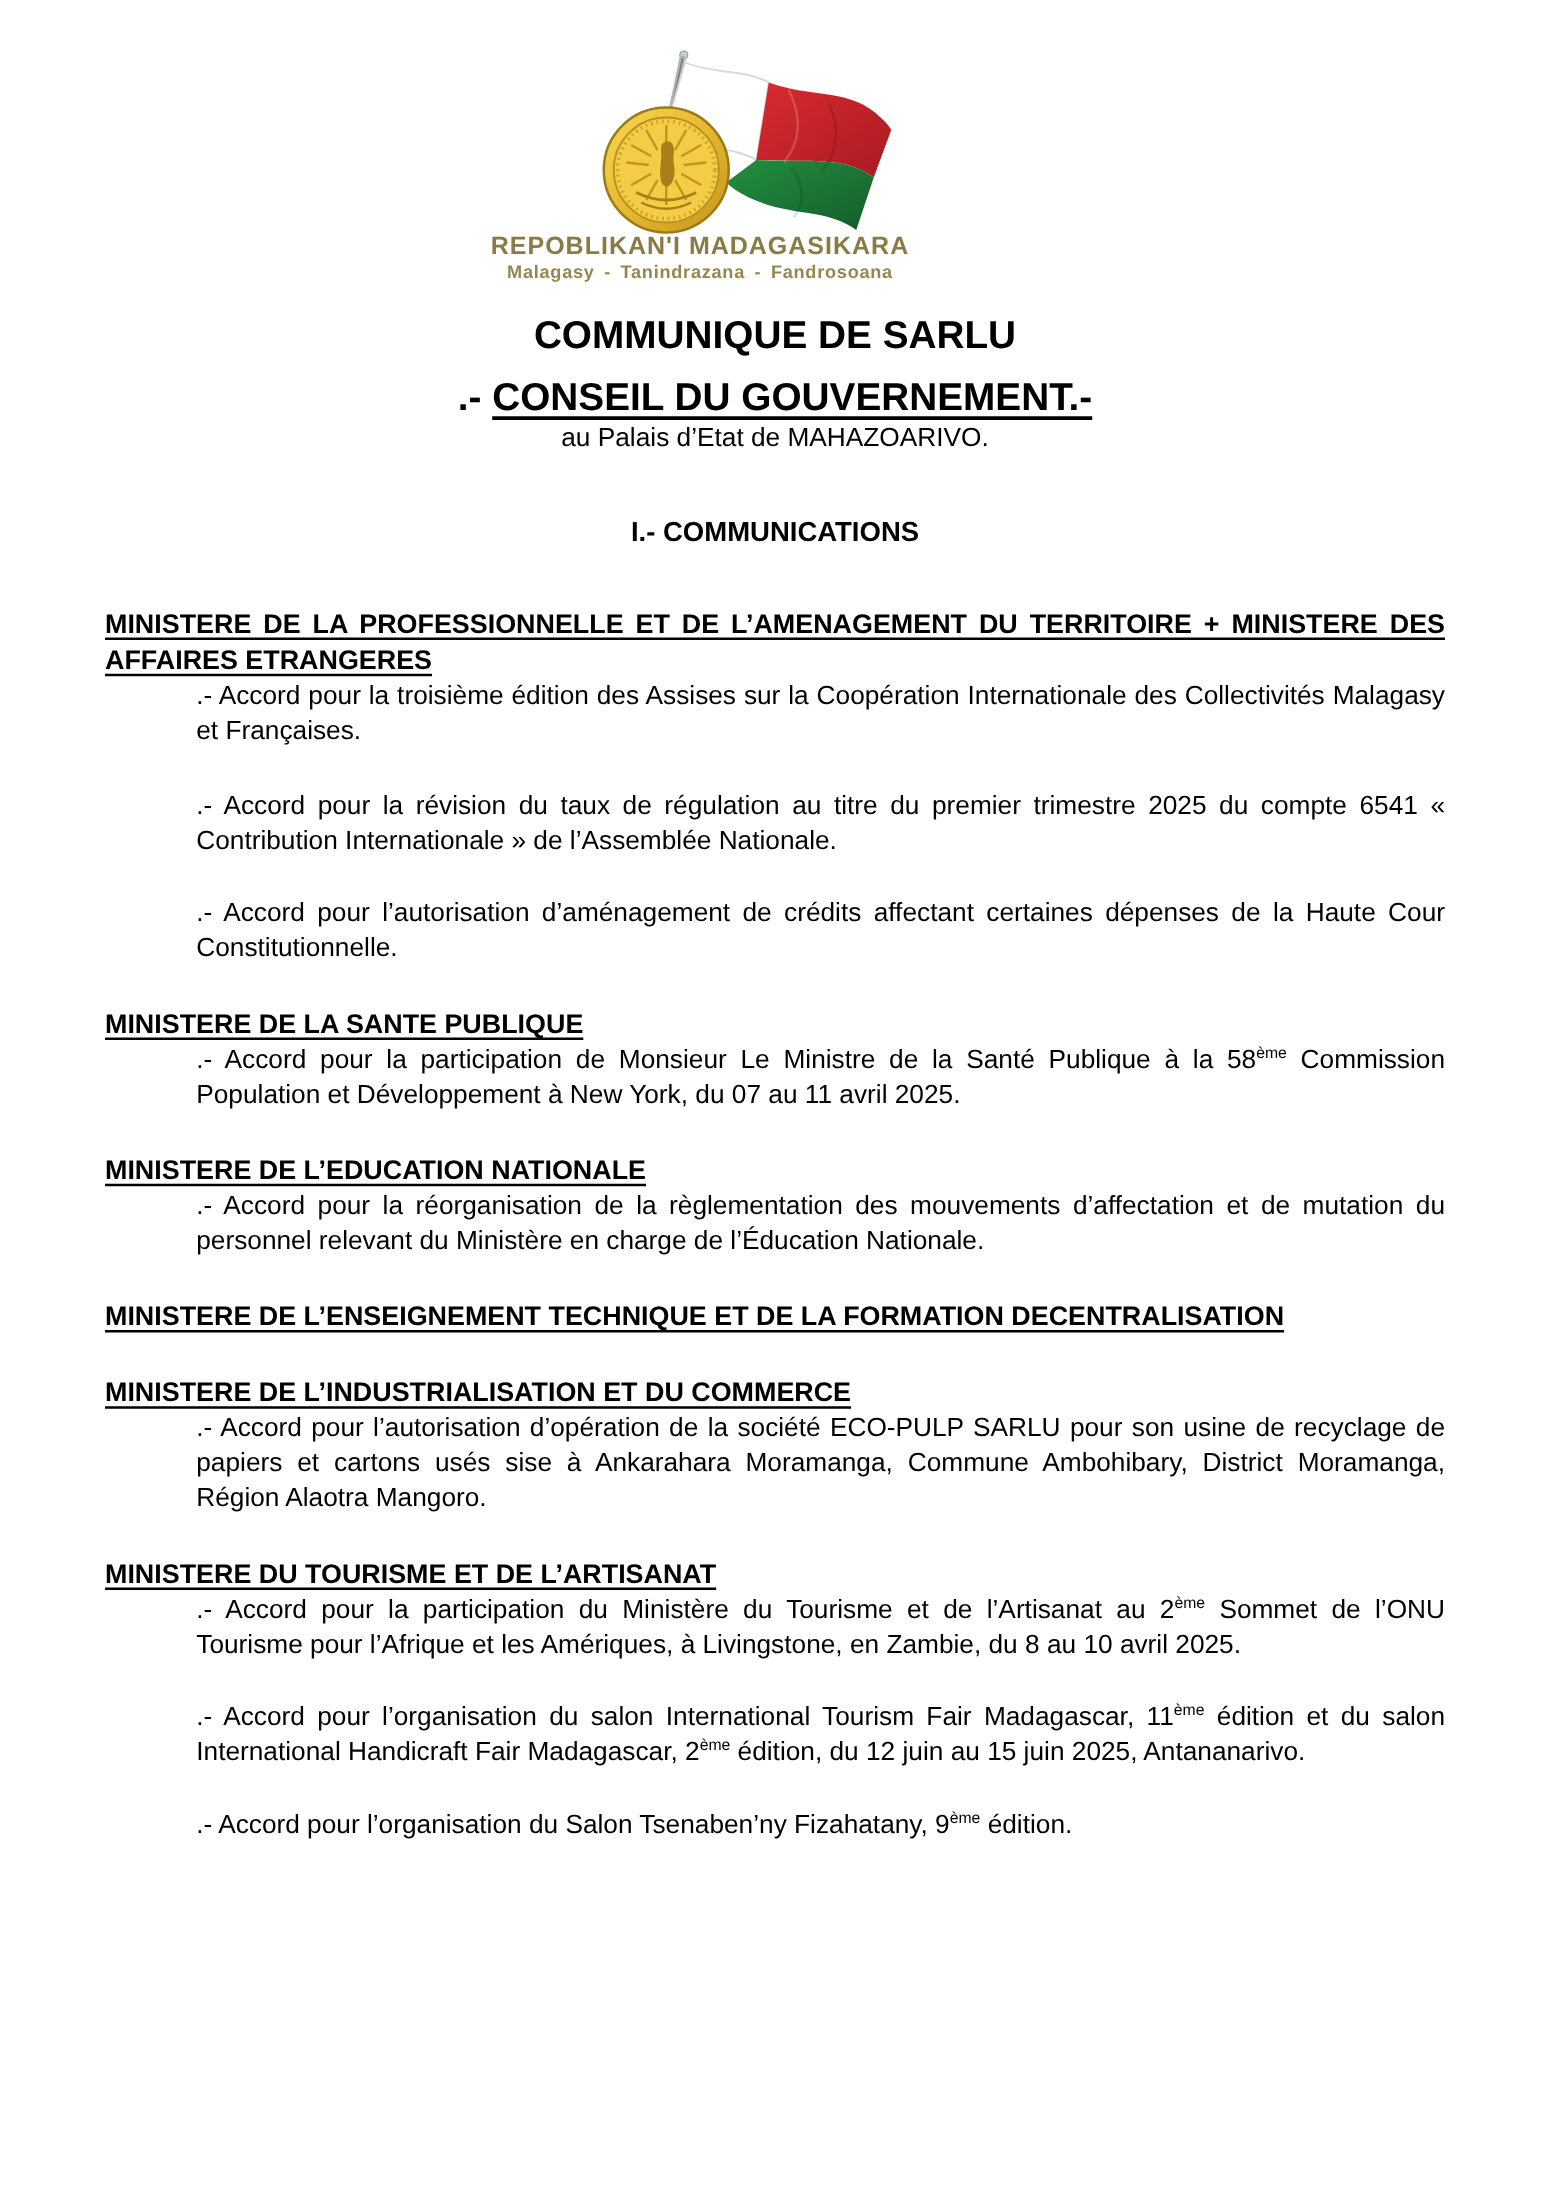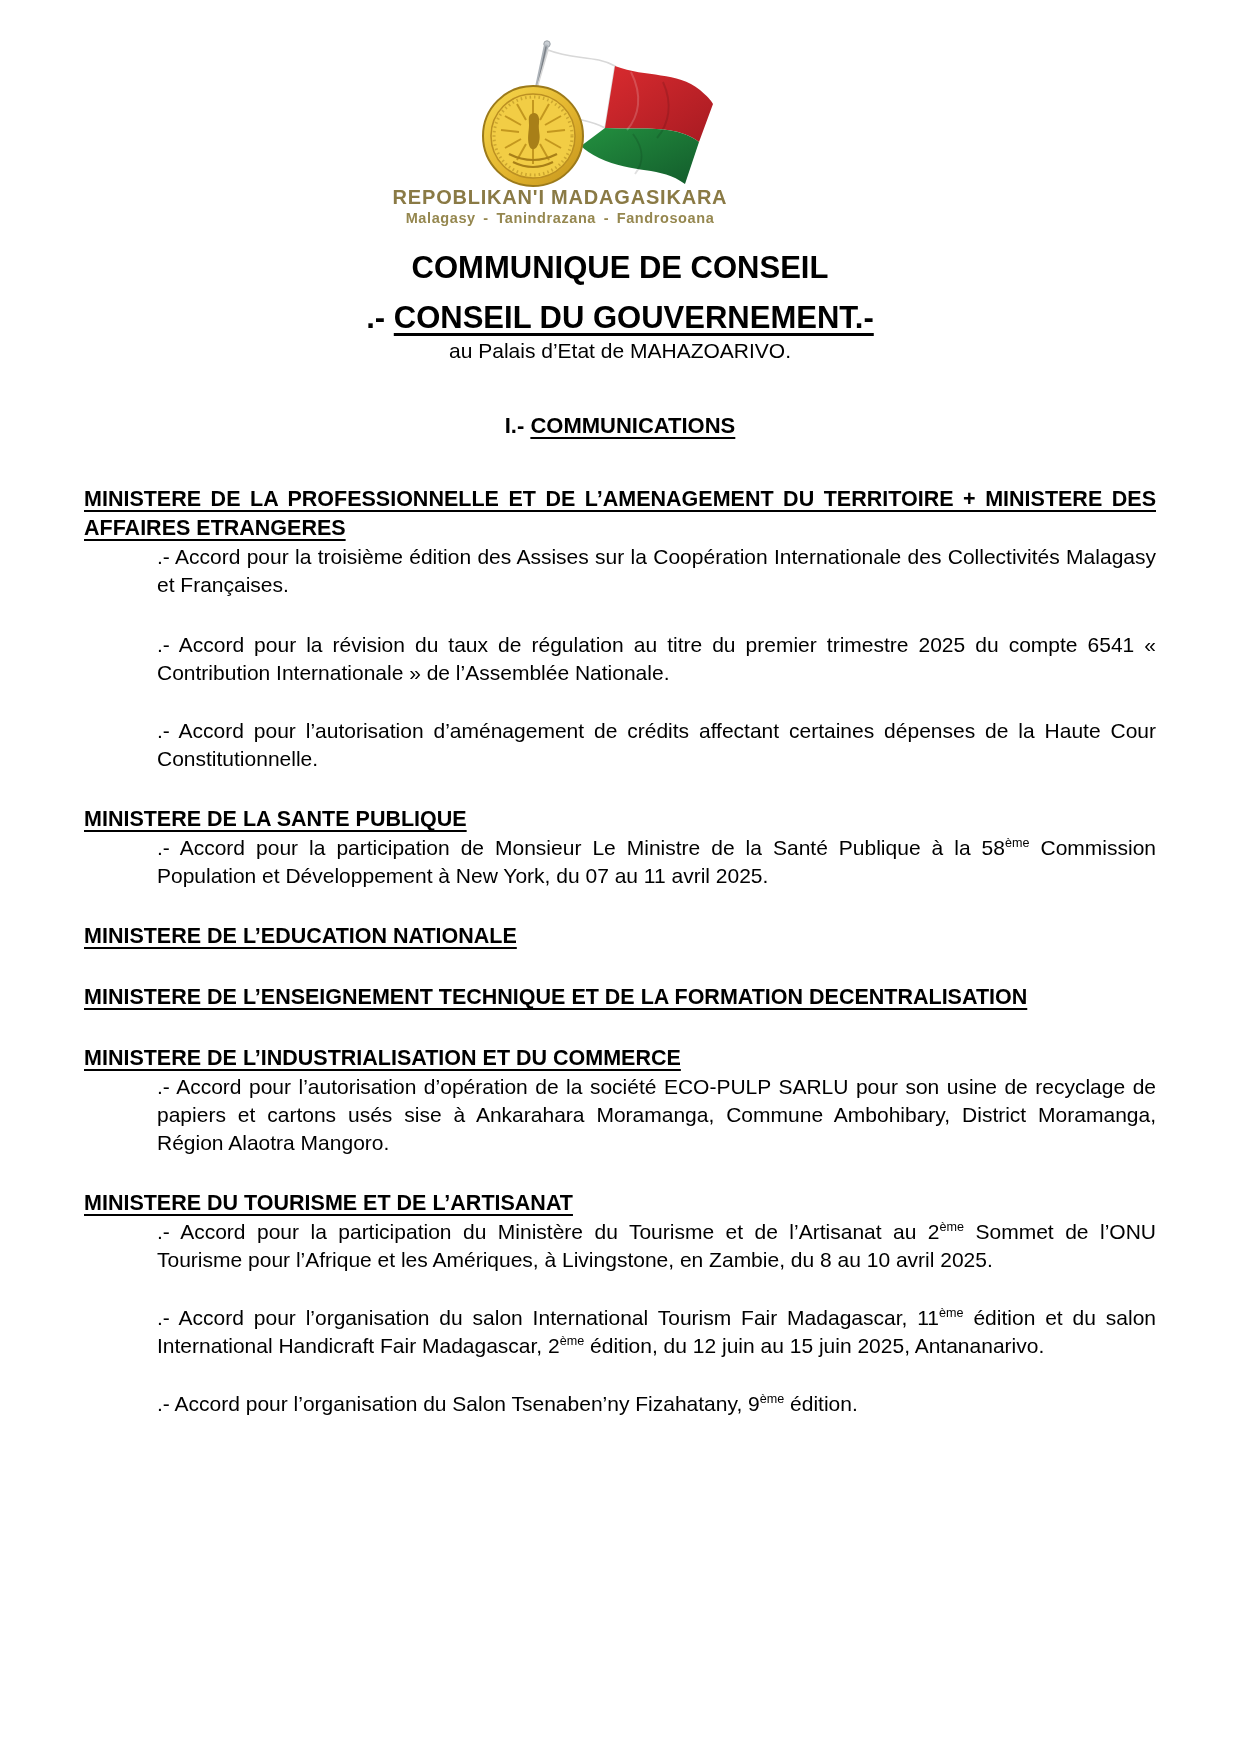--- a/index.html
+++ b/index.html
@@ -79,21 +79,20 @@
   }
   
   .section-title {
     margin: 46px 0 0 0;
     text-align: center;
     font-size: 22px;
     font-weight: bold;
     line-height: 30px;
   }
   .u-head {
-    text-decoration: underline;
     text-decoration-thickness: 2px;
     text-underline-offset: 4px;
   }
   
   .ministries { margin-top: 44px; }
   .ministry { margin: 0; }
   .ministry + .ministry { margin-top: 32px; }
   .ministry-name {
     margin: 0;
     font-size: 21.5px;
@@ -170,21 +169,21 @@
 
       <path d="M136,76 c5,-3 9,1 8,9 c-1,8 2,12 0,19 c-2,8 -8,10 -10,3 c-2,-7 0,-14 0,-20 c0,-6 -1,-9 2,-11 z" fill="#a87f18"></path>
 
       <path d="M114,116 q24,12 48,0" stroke="#a87f18" stroke-width="2.2" fill="none"></path>
       <path d="M118,124 q20,10 40,0" stroke="#a87f18" stroke-width="2" fill="none"></path>
     </svg>
     <div class="emblem-name">REPOBLIKAN'I MADAGASIKARA</div>
     <div class="emblem-motto">Malagasy - Tanindrazana - Fandrosoana</div>
   </div>
 
-  <h1 class="doc-title">COMMUNIQUE DE CONSEIL</h1>
+  <h1 class="doc-title">COMMUNIQUE DE SARLU</h1>
 
   <h2 class="doc-subtitle"><span>.- </span><span class="u-title">CONSEIL DU GOUVERNEMENT.-</span></h2>
 
   <p class="dateline">au Palais d’Etat de MAHAZOARIVO.</p>
 
   <h3 class="section-title"><span>I.- </span><span class="u-head">COMMUNICATIONS</span></h3>
 
   <div class="ministries">
   <section class="ministry">
     <h4 class="ministry-name">MINISTERE DE LA PROFESSIONNELLE ET DE L’AMENAGEMENT DU TERRITOIRE + MINISTERE DES AFFAIRES ETRANGERES</h4>
@@ -202,20 +201,23 @@
 
   <section class="ministry">
     <h4 class="ministry-name">MINISTERE DE LA SANTE PUBLIQUE</h4>
     <div class="paras">
           <p class="para">.- Accord pour la participation de Monsieur Le Ministre de la Santé Publique à la 58<sup>ème</sup> Commission Population et Développement à New York, du 07 au 11 avril 2025.</p>
         </div>
   </section>
 
   <section class="ministry">
     <h4 class="ministry-name">MINISTERE DE L’EDUCATION NATIONALE</h4>
+    <div class="paras">
+          <p class="para">.- Accord pour la réorganisation de la règlementation des mouvements d’affectation et de mutation du personnel relevant du Ministère en charge de l’Éducation Nationale.</p>
+        </div>
   </section>
 
   <section class="ministry">
     <h4 class="ministry-name">MINISTERE DE L’ENSEIGNEMENT TECHNIQUE ET DE LA FORMATION DECENTRALISATION</h4>
   </section>
 
   <section class="ministry">
     <h4 class="ministry-name">MINISTERE DE L’INDUSTRIALISATION ET DU COMMERCE</h4>
     <div class="paras">
           <p class="para">.- Accord pour l’autorisation d’opération de la société ECO-PULP SARLU pour son usine de recyclage de papiers et cartons usés sise à Ankarahara Moramanga, Commune Ambohibary, District Moramanga, Région Alaotra Mangoro.</p>

